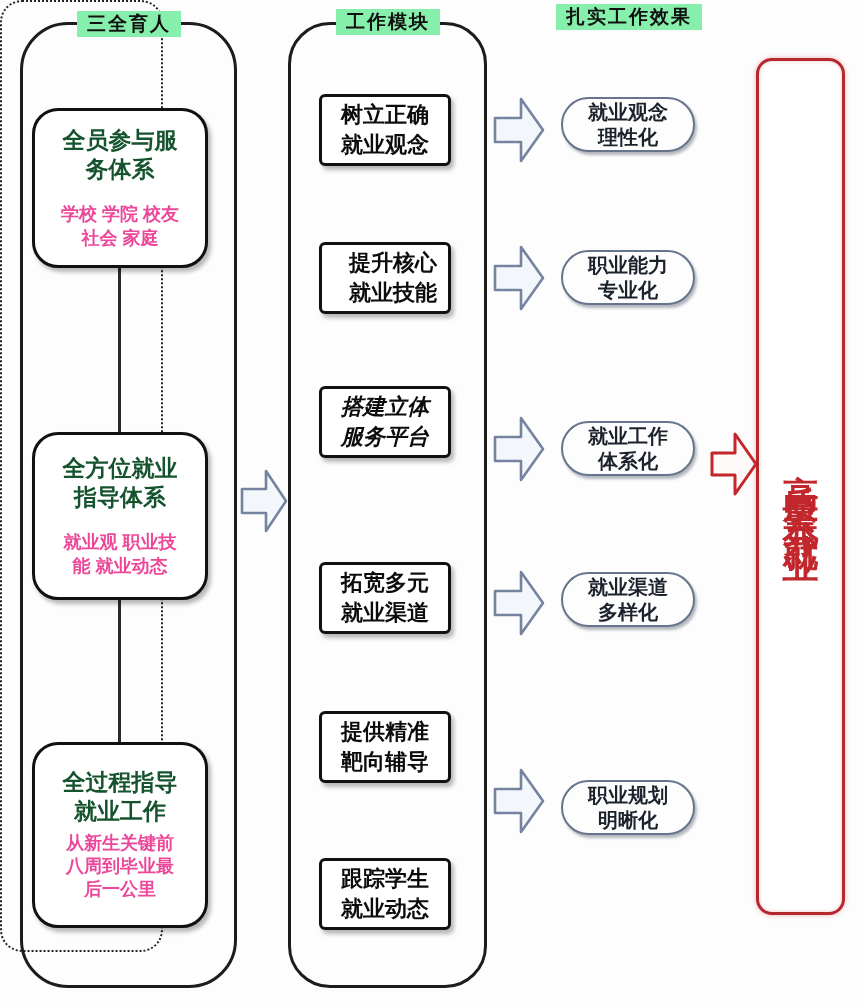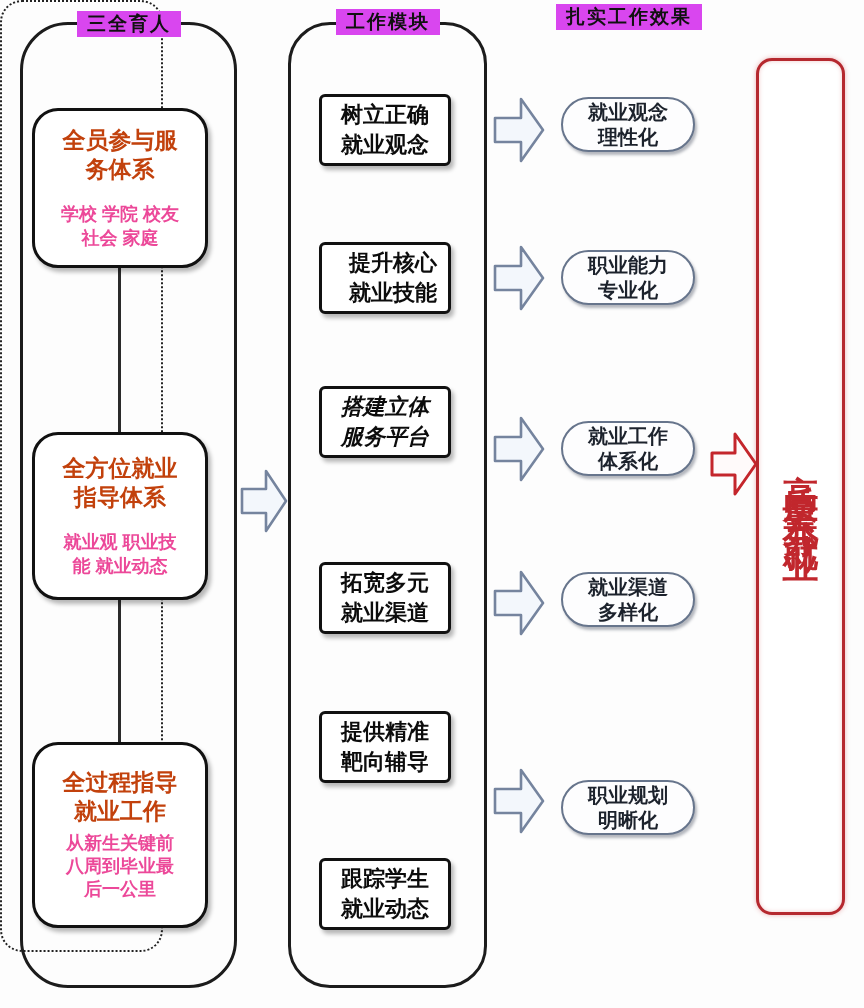--- a/index.html
+++ b/index.html
@@ -20,21 +20,21 @@
   }
   .left-panel  { left: 20px;  top: 22px; width: 211px; height: 960px; }
   .mid-panel   { left: 288px; top: 22px; width: 193px; height: 960px; border-radius: 42px; }
   .effect-panel{
     left: 547px; top: 26px; width: 159px; height: 948px;
     border: 2.4px dotted #222; border-radius: 22px;
   }
   .panel-label {
     position: absolute;
     transform: translateX(-50%);
-    background: #d946ef;
+    background: #86efac;
     padding: 0 10px;
     font-size: 19px;
     font-weight: bold;
     color: #111;
     white-space: nowrap;
     letter-spacing: 2px;
   }
   .lbl-pillars { left: 129px; top: 11px; }
   .lbl-modules { left: 388px; top: 9px;  }
   .lbl-effects { left: 629px; top: 4px;  }
@@ -57,21 +57,21 @@
     justify-content: center;
     align-items: center;
     gap: 20px;
     box-sizing: border-box;
     padding: 8px 4px;
   }
   .pb1 { top: 108px; height: 160px; }
   .pb2 { top: 432px; height: 168px; }
   .pb3 { top: 742px; height: 186px; gap: 6px; }
   .pillar-title {
-    font-size: 23px; font-weight: bold; color: #c2410c;
+    font-size: 23px; font-weight: bold; color: #14532d;
     text-align: center; line-height: 1.25; white-space: pre-line;
   }
   .pillar-sub {
     font-size: 18px; font-weight: 600; color: #ec4899;
     text-align: center; line-height: 1.3; white-space: pre-line;
   }
   
   .module-box {
     position: absolute;
     left: 319px; width: 132px; height: 72px;

